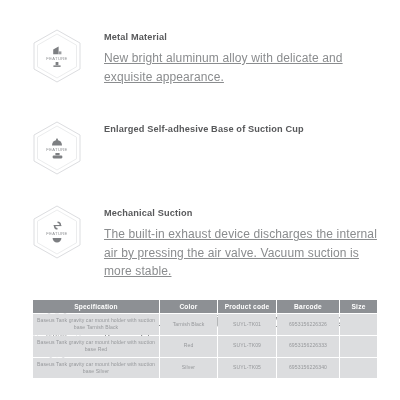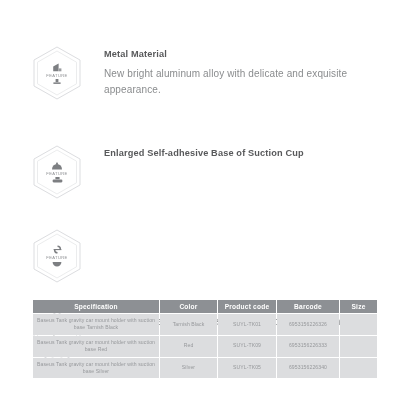--- a/index.html
+++ b/index.html
@@ -17,22 +17,22 @@
 
   
   .features {
     padding: 22px 0 0 0;
   }
   .feature-row {
     display: flex;
     align-items: flex-start;
     padding: 0 14px 0 30px;
   }
-  .feature-row.f1 { margin-top: 21px; }
-  .feature-row.f2 { margin-top: 41px; }
+  .feature-row.f1 { margin-top: 4px; }
+  .feature-row.f2 { margin-top: 32px; }
   .feature-row.f3 { margin-top: 26px; }
   .feature-row.f4 { margin-top: 24px; }
 
   .hex-wrap {
     width: 54px;
     min-width: 54px;
     height: 56px;
     position: relative;
     margin-top: 2px;
   }
@@ -70,25 +70,26 @@
   }
   .feature-title {
     font-size: 9.2px;
     font-weight: bold;
     color: #58595b;
     letter-spacing: 0.15px;
     margin: 0 0 6px 0;
     line-height: 1.2;
   }
   .feature-desc {
-    font-size: 10px;
+    font-size: 12px;
     color: #8a8c8e;
     letter-spacing: 0.12px;
     line-height: 1.55;
     margin: 0;
+    text-decoration: underline;
   }
 
   
   .spec-table-wrap {
     position: absolute;
     left: 32px;
     top: 299px;
     width: 340px;
   }
   table.spec-table {
@@ -205,20 +206,24 @@
           </svg>
         </span>
         <span class="hex-label">FEATURE</span>
         <span class="hex-glyph">
           <svg width="12" height="6" viewBox="0 0 12 6">
             <path d="M6 5.6 A4.4 4.6 0 0 1 1.6 1 L10.4 1 A4.4 4.6 0 0 1 6 5.6 Z" fill="#7d7f82"></path>
           </svg>
         </span>
       </div>
     </div>
+    <div class="feature-text">
+      <p class="feature-title">Mechanical Suction</p>
+      <p class="feature-desc">The built-in exhaust device discharges the internal air by pressing the air valve. Vacuum suction is more stable.</p>
+    </div>
   </div>
 
   <div class="feature-row f4">
     <div class="hex-wrap">
       <svg class="hex-svg" width="54" height="56" viewBox="0 0 54 56">
         <polygon points="27,2 50,15 50,41 27,54 4,41 4,15" fill="none" stroke="#dcdde0" stroke-width="1"></polygon>
         <polygon points="27,6 46.5,17.2 46.5,38.8 27,50 7.5,38.8 7.5,17.2" fill="none" stroke="#e6e7e9" stroke-width="0.8"></polygon>
       </svg>
       <div class="hex-inner">
         <span class="hex-glyph">

